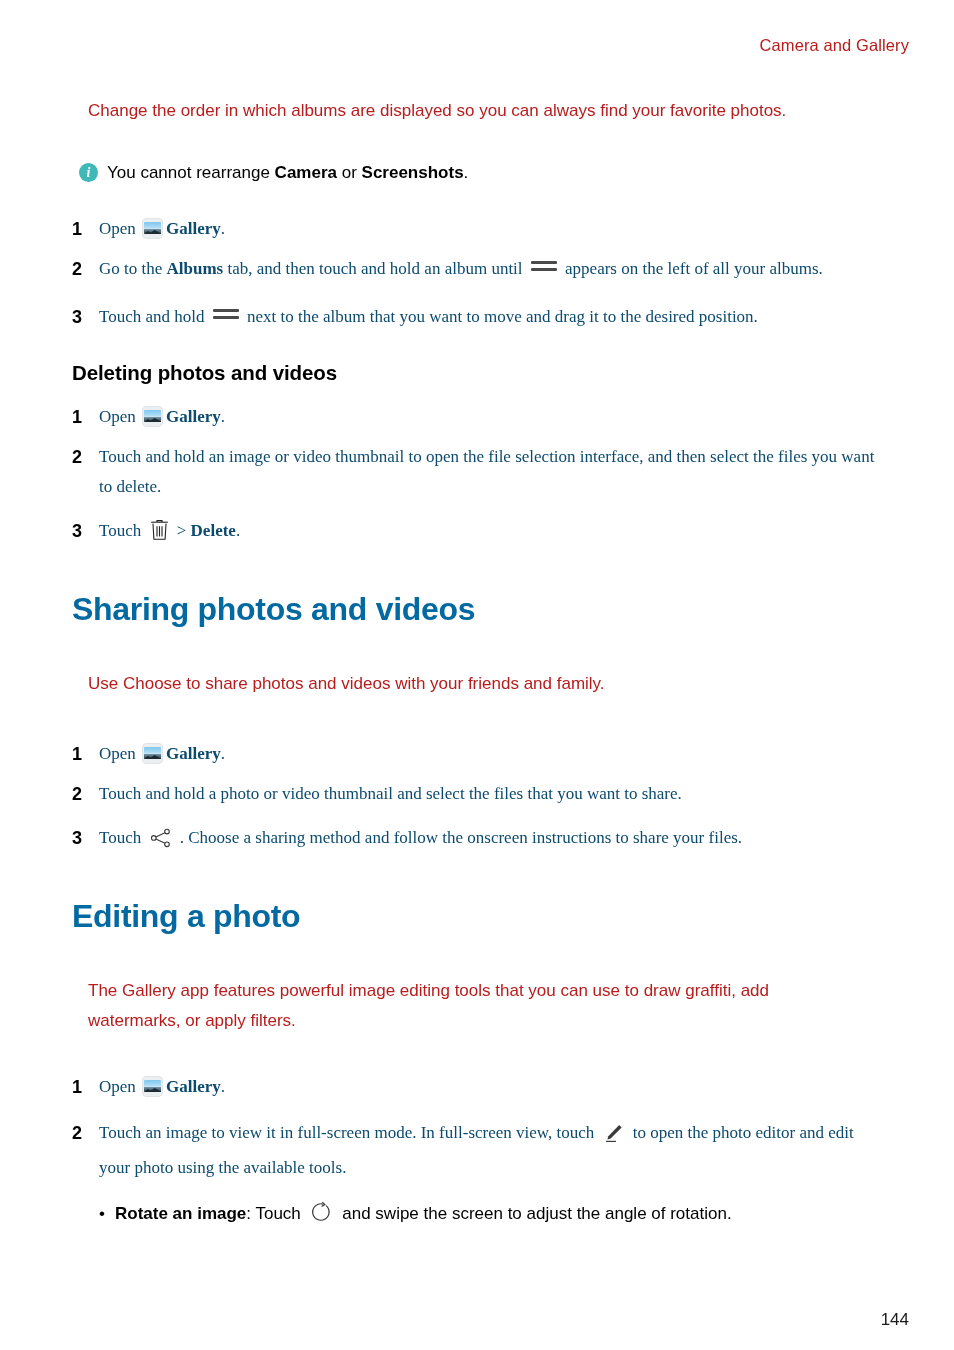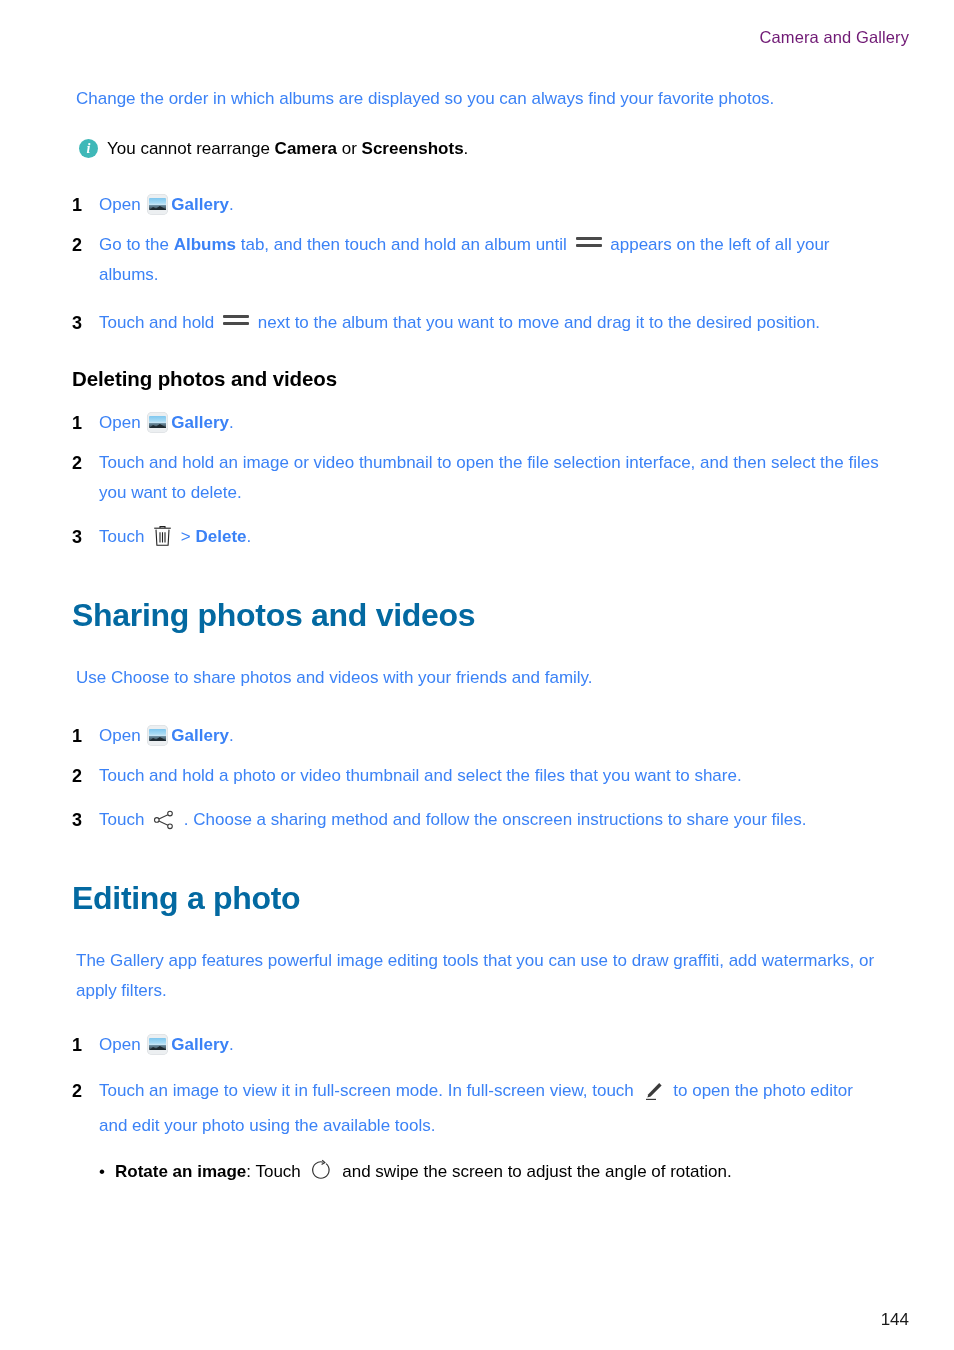--- a/index.html
+++ b/index.html
@@ -20,25 +20,25 @@
     position: relative;
     width: 954px;
     height: 1350px;
     box-sizing: border-box;
     padding: 0;
   }
 
   
   .running-header {
     position: absolute;
-    top: 27px;
+    top: 35px;
     right: 45px;
     font-size: 16.5px;
     line-height: 20px;
-    color: #701a75;
+    color: #b91c1c;
     letter-spacing: 0.1px;
   }
 
   
   .content {
     position: absolute;
     left: 72px;
     top: 66px;
     width: 810px;
   }
@@ -59,23 +59,23 @@
     color: #0369a1;
     margin: 0;
     padding: 0;
     line-height: 40px;
     letter-spacing: -0.3px;
   }
 
   p.body-text {
     font-size: 17px;
     line-height: 30px;
-    margin: 4px;
-    padding: 0;
-    color: #3b82f6;
+    margin: 16px;
+    padding: 0;
+    color: #b91c1c;
   }
 
   .spacer-10 { height: 10px; }
   .spacer-14 { height: 14px; }
   .spacer-16 { height: 16px; }
   .spacer-18 { height: 18px; }
   .spacer-20 { height: 20px; }
   .spacer-24 { height: 24px; }
   .spacer-28 { height: 28px; }
   .spacer-38 { height: 38px; }
@@ -122,21 +122,22 @@
     width: 27px;
     font-size: 18px;
     font-weight: bold;
     line-height: 30px;
     color: #000;
   }
   .step-body {
     flex: 1 1 auto;
     font-size: 17px;
     line-height: 30px;
-    color: #3b82f6;
+    color: #0c4a6e;
+    font-family: Liberation Serif, serif;
   }
   .step-body b { font-weight: bold; }
 
   
   .bullet {
     display: flex;
     align-items: flex-start;
     margin: 0;
     padding-left: 27px;
   }

